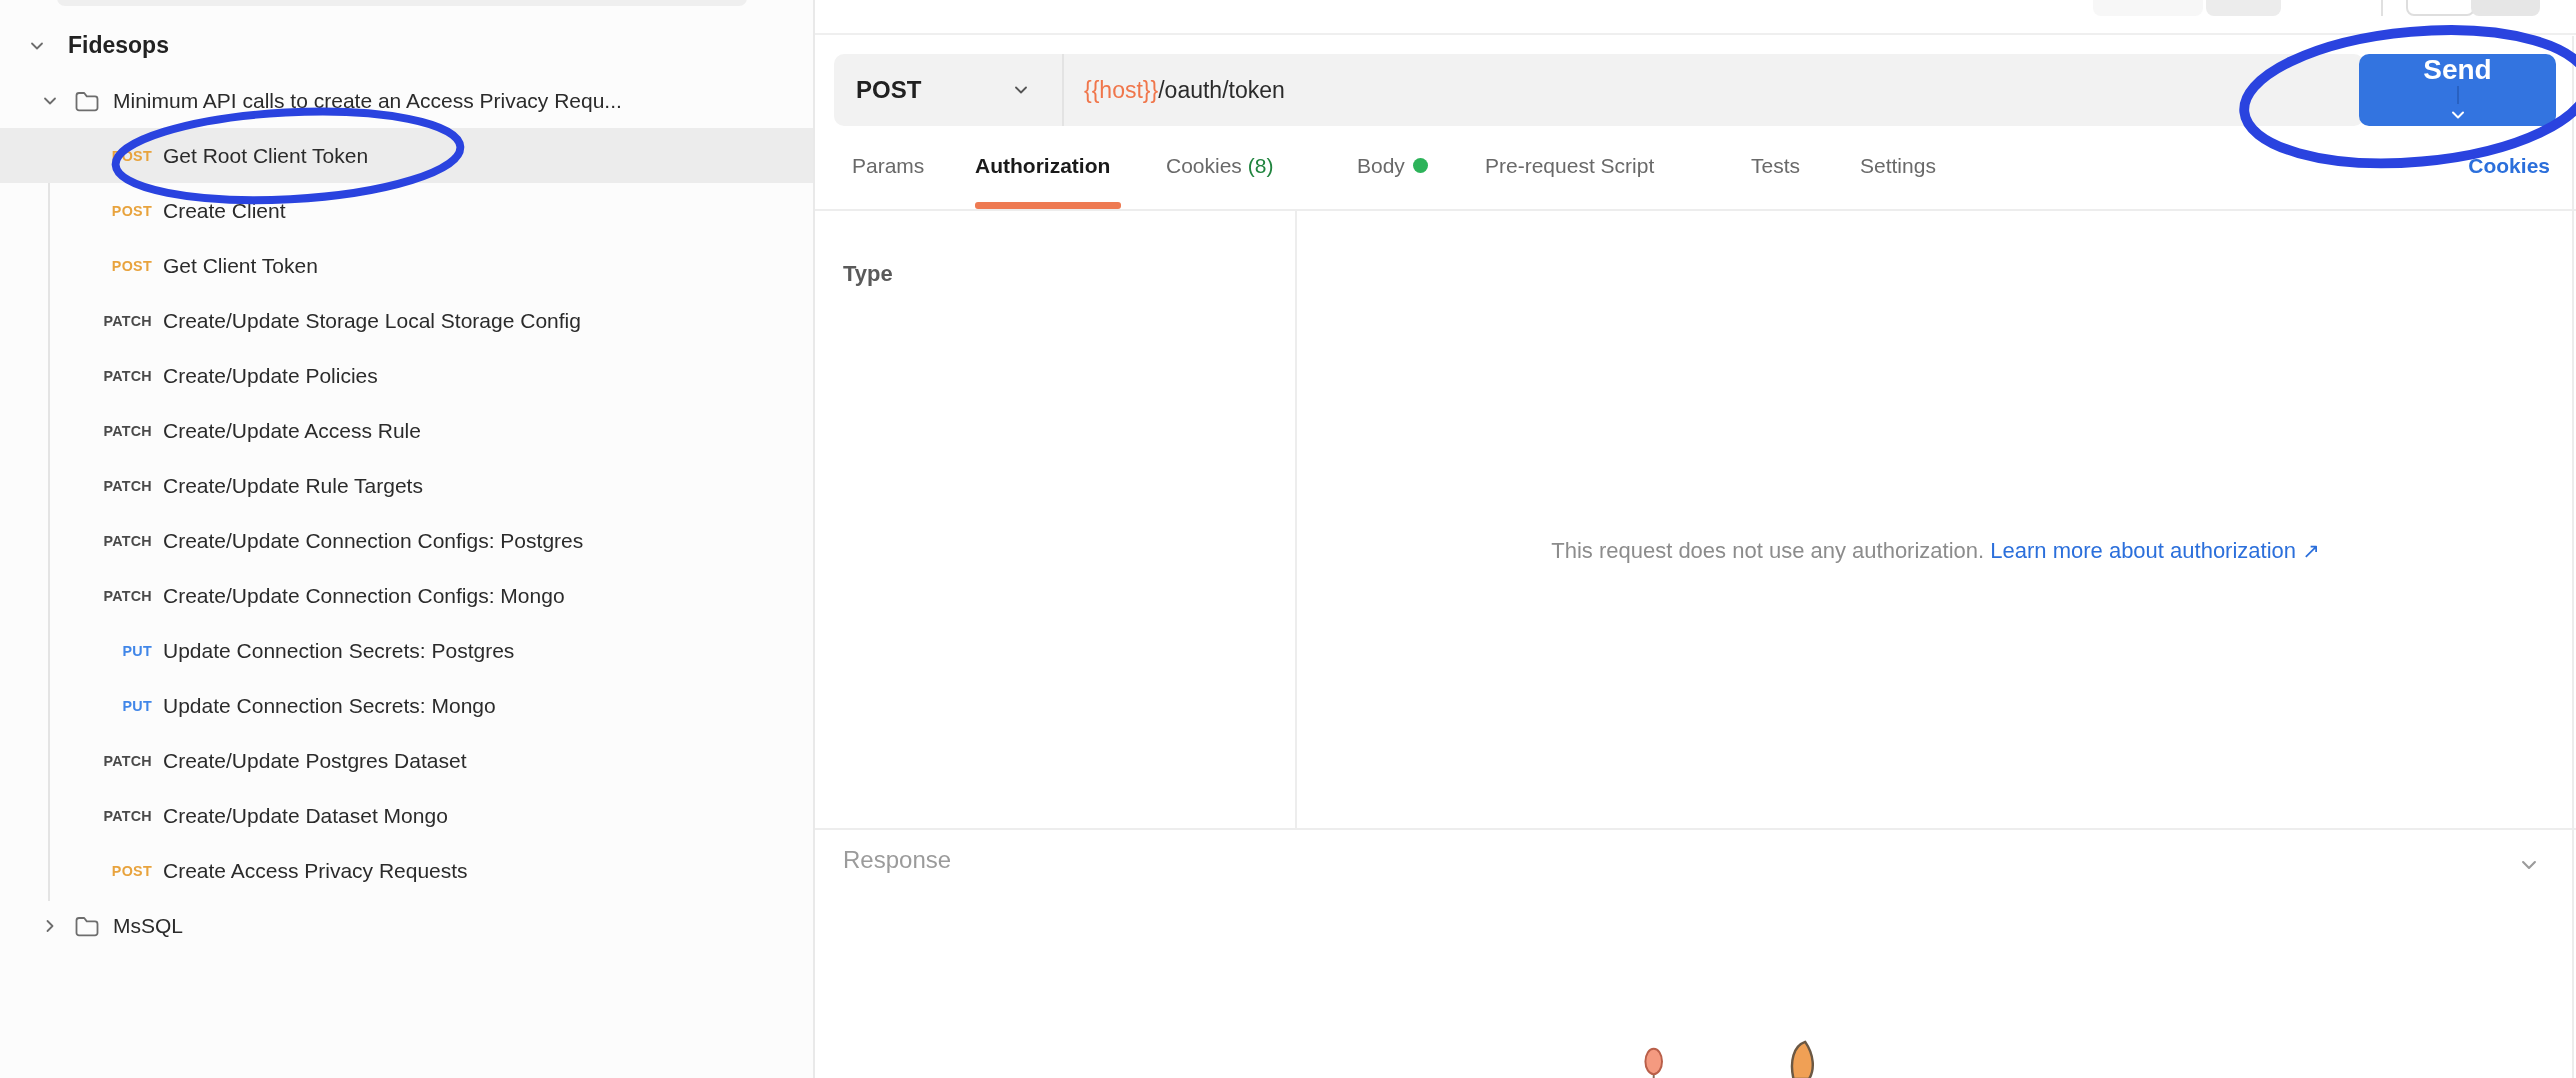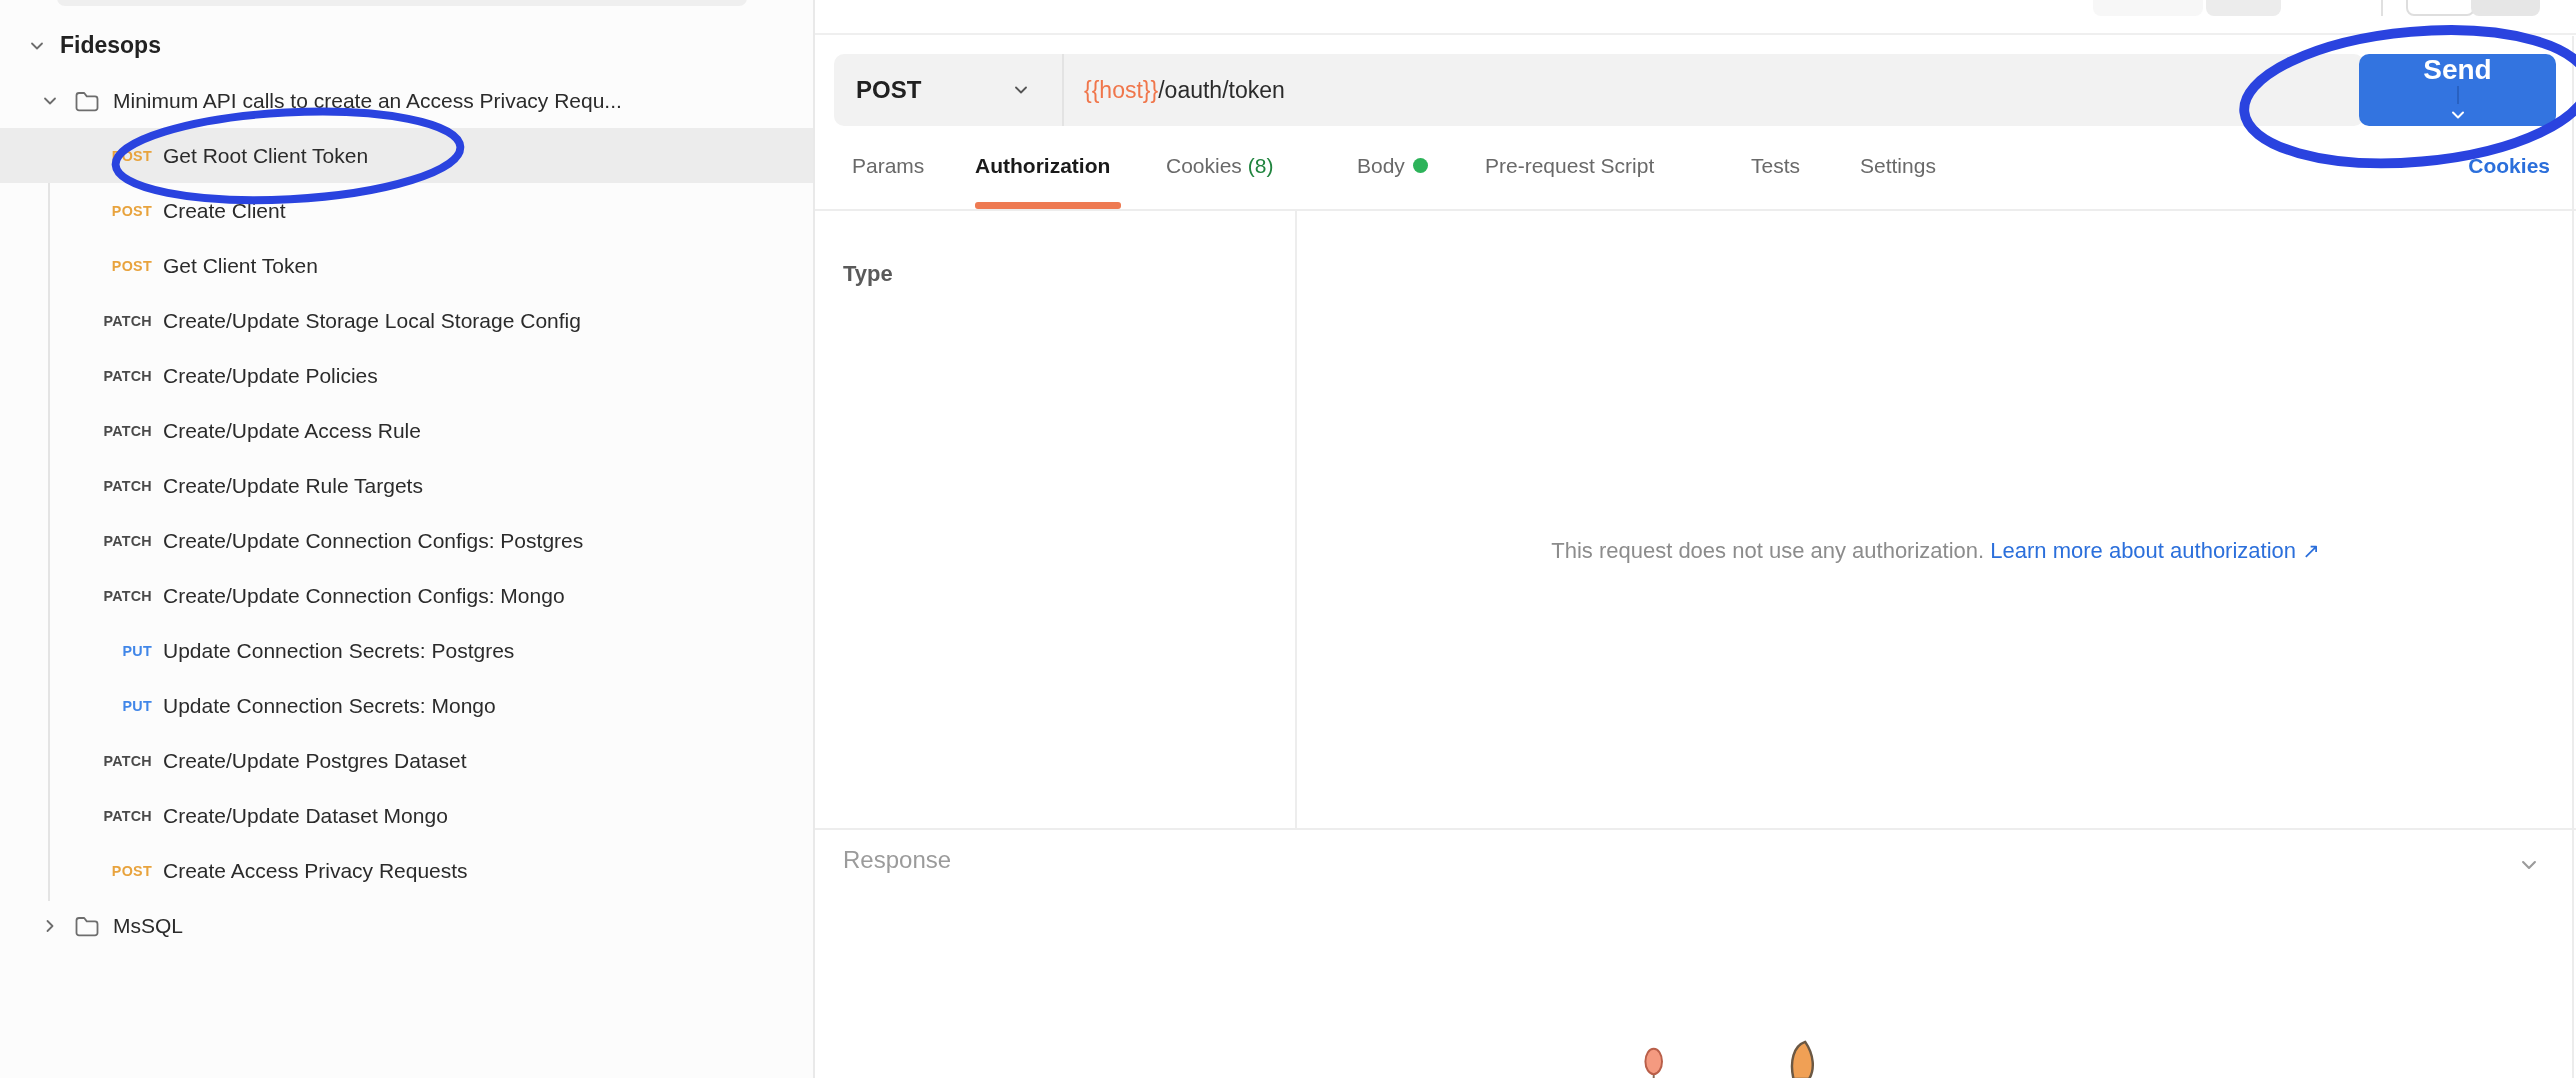--- a/index.html
+++ b/index.html
@@ -17,21 +17,21 @@
   .search-remnant {
     position:absolute; left:57px; top:-16px; width:690px; height:22px;
     background:#efefef; border-radius:8px;
   }
   .tree-guide {
     position:absolute; left:48px; top:128px; height:773px; width:2px; background:#e4e4e4;
   }
   .srow { position:relative; height:55px; display:flex; align-items:center; width:100%; cursor:pointer; }
   .srow.selected { background:#ececec; }
   .collection-row { padding-left:26px; }
-  .collection-row .label { margin-left:12px; font-size:23px; font-weight:600; color:#222; }
+  .collection-row .label { margin-left:20px; font-size:23px; font-weight:600; color:#222; }
   .folder-row { padding-left:39px; }
   .folder-row .folder-icon { margin-left:12px; }
   .folder-row .label { margin-left:13px; font-size:21px; color:#2b2b2b; }
   .req-row .method {
     display:inline-block; width:152px; text-align:right;
     font-size:14.3px; font-weight:600; letter-spacing:0.3px;
   }
   .req-row .label { margin-left:11px; font-size:21px; color:#2b2b2b; }
   .method-post  { color:#e8a33d; }
   .method-patch { color:#4a4a4a; }

